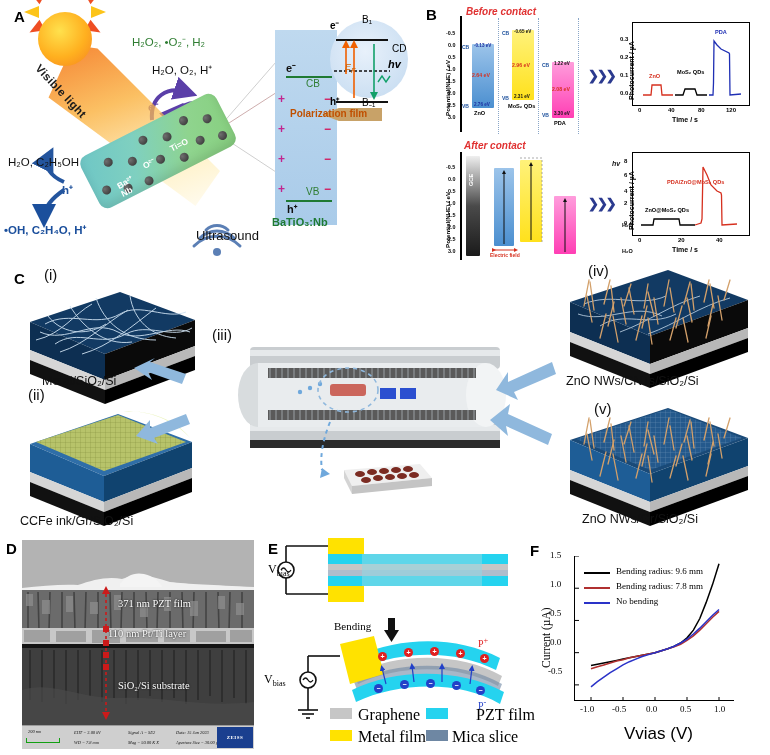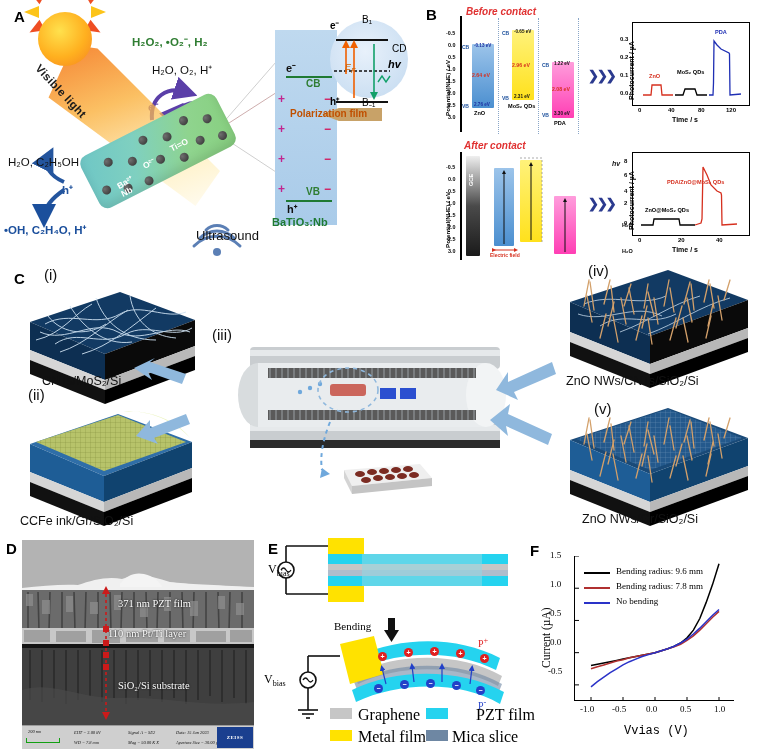--- a/index.html
+++ b/index.html
@@ -53,21 +53,21 @@
     box-shadow:inset 0 -5px 10px rgba(0,0,0,.10);
   }
   .dot {
     position:absolute; width:9px; height:9px; border-radius:50%;
     background:radial-gradient(circle at 35% 30%, #6f6f6f, #2f2f2f);
   }
   .rodtext {
     position:absolute; color:#fff; font-size:8.5px; font-weight:bold; white-space:nowrap;
   }
   .lbl { position:absolute; font-size:11.5px; white-space:nowrap; }
-  .lbl.grn { color:#2f7d32; font-weight:bold;text-align:right; }
+  .lbl.grn { color:#2f7d32; font-weight:normal;text-align:right; }
   .lbl.blu { color:#1b4f9c; font-weight:bold; }
   .lbl.blk { color:#111; }
   .ultr { position:absolute; left:196px; top:228px; font-size:13px; color:#111; }
 
   .bandbox {
     position:absolute; left:275px; top:30px; width:62px; height:195px;
     background:linear-gradient(180deg,#bfd9ef,#a9cbe9);
   }
   .cbline { position:absolute; height:2px; background:#1f7a33; }
   .vbline { position:absolute; height:2px; background:#1f7a33; }
@@ -146,21 +146,21 @@
   .legtxt { position:absolute; font-size:16px; font-family:"Liberation Serif", serif; white-space:nowrap; }
   .chg { position:absolute; width:9px; height:9px; border-radius:50%; font-size:7px; color:#fff;
          display:flex; align-items:center; justify-content:center; font-weight:bold; }
   .chg.p { background:#e02020; }
   .chg.n { background:#2240c8; }
 
   
   #panelF { left:512px; top:532px; width:258px; height:223px; }
   .fplot { position:absolute; left:62px; top:24px; width:160px; height:145px; border:1px solid #000; border-top:none; border-right:none; }
   .ftick { position:absolute; font-size:9px; font-family:"Liberation Serif", serif; }
-  .faxlbl { position:absolute; font-size:12px; font-family:Liberation Mono, monospace; }
+  .faxlbl { position:absolute; font-size:17px; font-family:Liberation Sans, sans-serif; }
   .faxlblv { position:absolute; font-size:11.5px; font-family:"Liberation Serif", serif; transform:rotate(-90deg); transform-origin:0 0; white-space:nowrap; }
   .flegline { position:absolute; width:26px; height:2px; }
   .flegtxt { position:absolute; font-size:9px; font-family:"Liberation Serif", serif; white-space:nowrap; }
 </style>
 </head>
 <body>
 
 <div class="fig">
 
   <div class="panel" id="panelA">
@@ -622,21 +622,21 @@
             <path d="M618,218 l-5,-26"></path>
             <path d="M636,216 l6,-24"></path>
           <path d="M652,220 l-4,-26"></path>
             <path d="M670,216 l6,-22"></path>
             <path d="M688,218 l-5,-24"></path>
           <path d="M706,214 l5,-22"></path>
         </g>
       </g>
     </svg>
 
-    <div class="clbl" style="left:42px; top:112px;">CNTs/MoS₂/Si</div>
+    <div class="clbl" style="left:42px; top:112px;">Metal/SiO₂/Si</div>
     <div class="clbl" style="left:20px; top:252px;">CCFe ink/Gr/SiO₂/Si</div>
     <div class="clbl" style="left:566px; top:112px;">ZnO NWs/CNTs/SiO₂/Si</div>
     <div class="clbl" style="left:582px; top:250px;">ZnO NWs/Gr/SiO₂/Si</div>
   </div>
 
   <div class="panel" id="panelD">
     <div class="plabel" style="left:6px; top:8px;">D</div>
 
     <div class="semimg">
       <svg width="232" height="185" style="position:absolute; left:0; top:0;">

